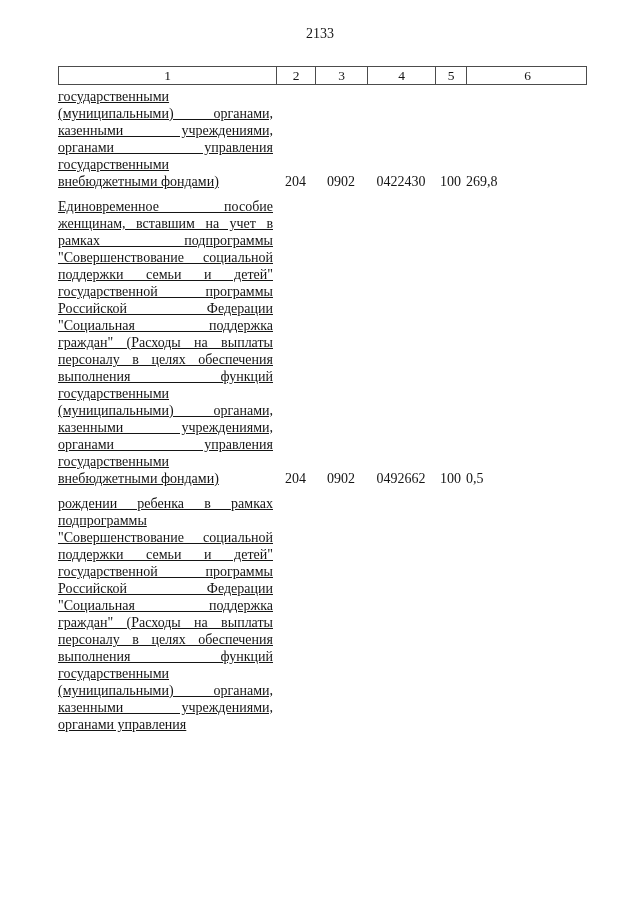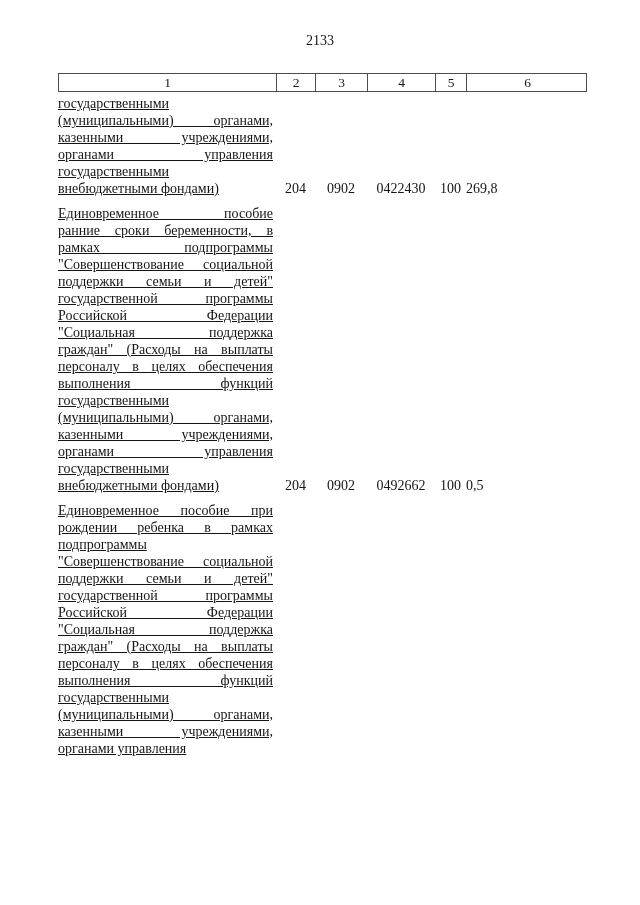--- a/index.html
+++ b/index.html
@@ -9,21 +9,21 @@
   }
   body {
     width: 640px;
     height: 905px;
     overflow: hidden;
     font-family: "Liberation Serif", "DejaVu Serif", serif;
     color: #151515;
     -webkit-font-smoothing: antialiased;
   }
   .page-number {
-    margin-top: 34px;
+    margin-top: 27px;
     text-align: center;
     font-size: 14px;
     line-height: 14px;
   }
   .doc {
     margin-left: 58px;
     width: 529px;
   }
   .thead {
     margin-top: 25px;
@@ -114,21 +114,21 @@
       <div class="cell-num">204</div>
       <div class="cell-num">0902</div>
       <div class="cell-num">0422430</div>
       <div class="cell-num">100</div>
       <div class="cell-sum">269,8</div>
     </div>
 
     <div class="trow">
       <div class="cell-desc">
           <div class="line">Единовременное пособие</div>
-          <div class="line">ранние сроки беременности, в</div>
+          <div class="line">женщинам, вставшим на учет в</div>
           <div class="line">рамках подпрограммы</div>
           <div class="line">"Совершенствование социальной</div>
           <div class="line">поддержки семьи и детей"</div>
           <div class="line">государственной программы</div>
           <div class="line">Российской Федерации</div>
           <div class="line">"Социальная поддержка</div>
           <div class="line">граждан" (Расходы на выплаты</div>
           <div class="line">персоналу в целях обеспечения</div>
           <div class="line">выполнения функций</div>
           <div class="line">государственными</div>
@@ -140,21 +140,20 @@
         </div>
       <div class="cell-num">204</div>
       <div class="cell-num">0902</div>
       <div class="cell-num">0492662</div>
       <div class="cell-num">100</div>
       <div class="cell-sum">0,5</div>
     </div>
 
     <div class="trow">
       <div class="cell-desc">
-          <div class="line">Единовременное пособие при</div>
           <div class="line">рождении ребенка в рамках</div>
           <div class="line">подпрограммы</div>
           <div class="line">"Совершенствование социальной</div>
           <div class="line">поддержки семьи и детей"</div>
           <div class="line">государственной программы</div>
           <div class="line">Российской Федерации</div>
           <div class="line">"Социальная поддержка</div>
           <div class="line">граждан" (Расходы на выплаты</div>
           <div class="line">персоналу в целях обеспечения</div>
           <div class="line">выполнения функций</div>

